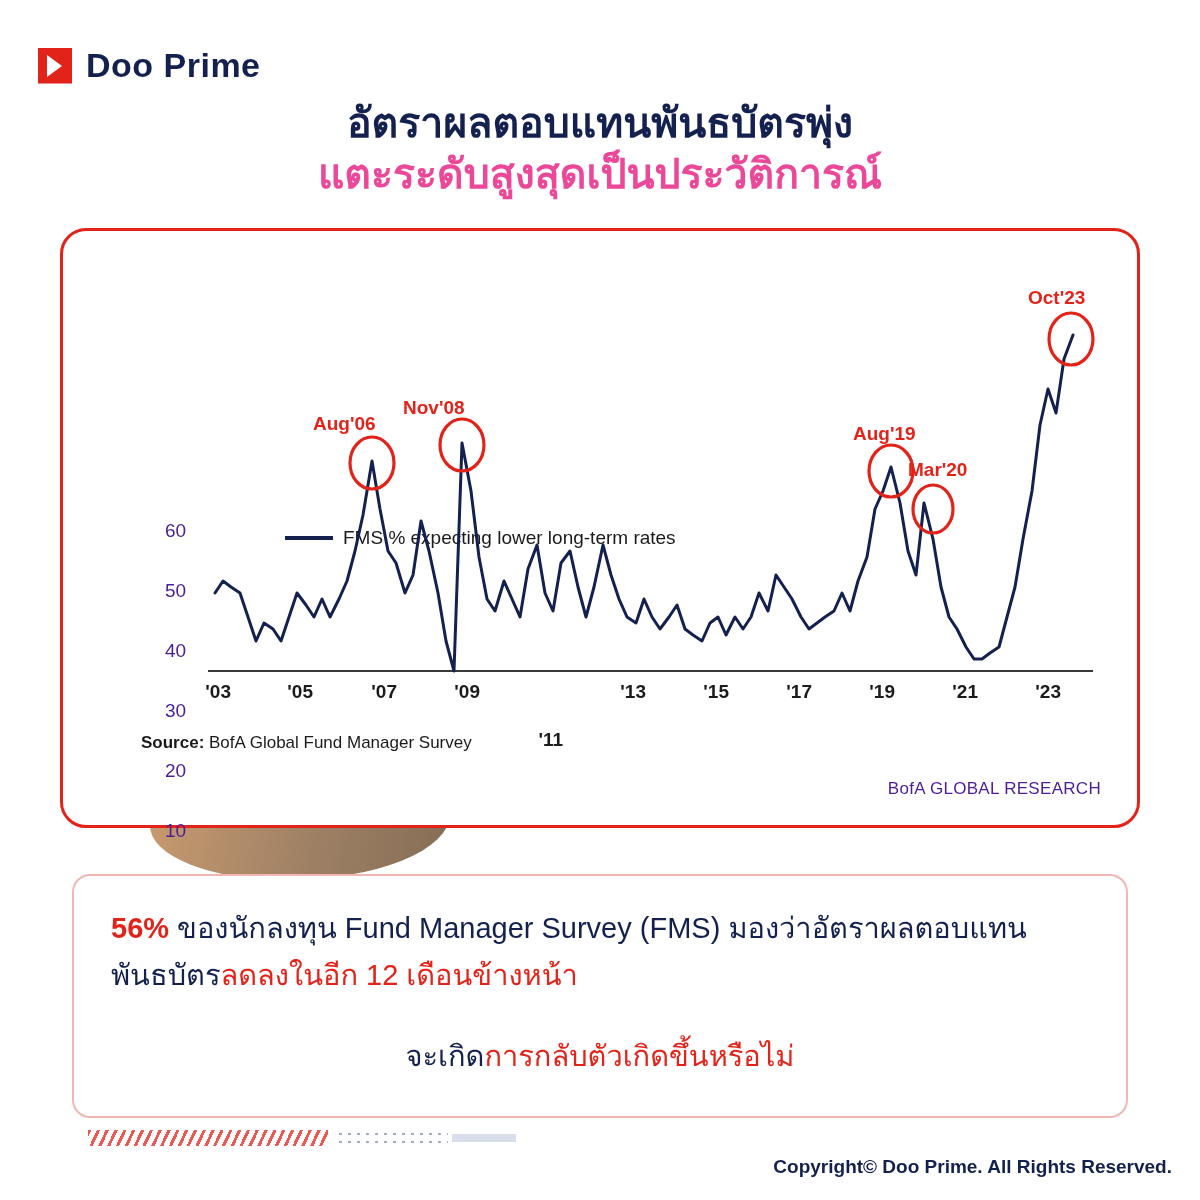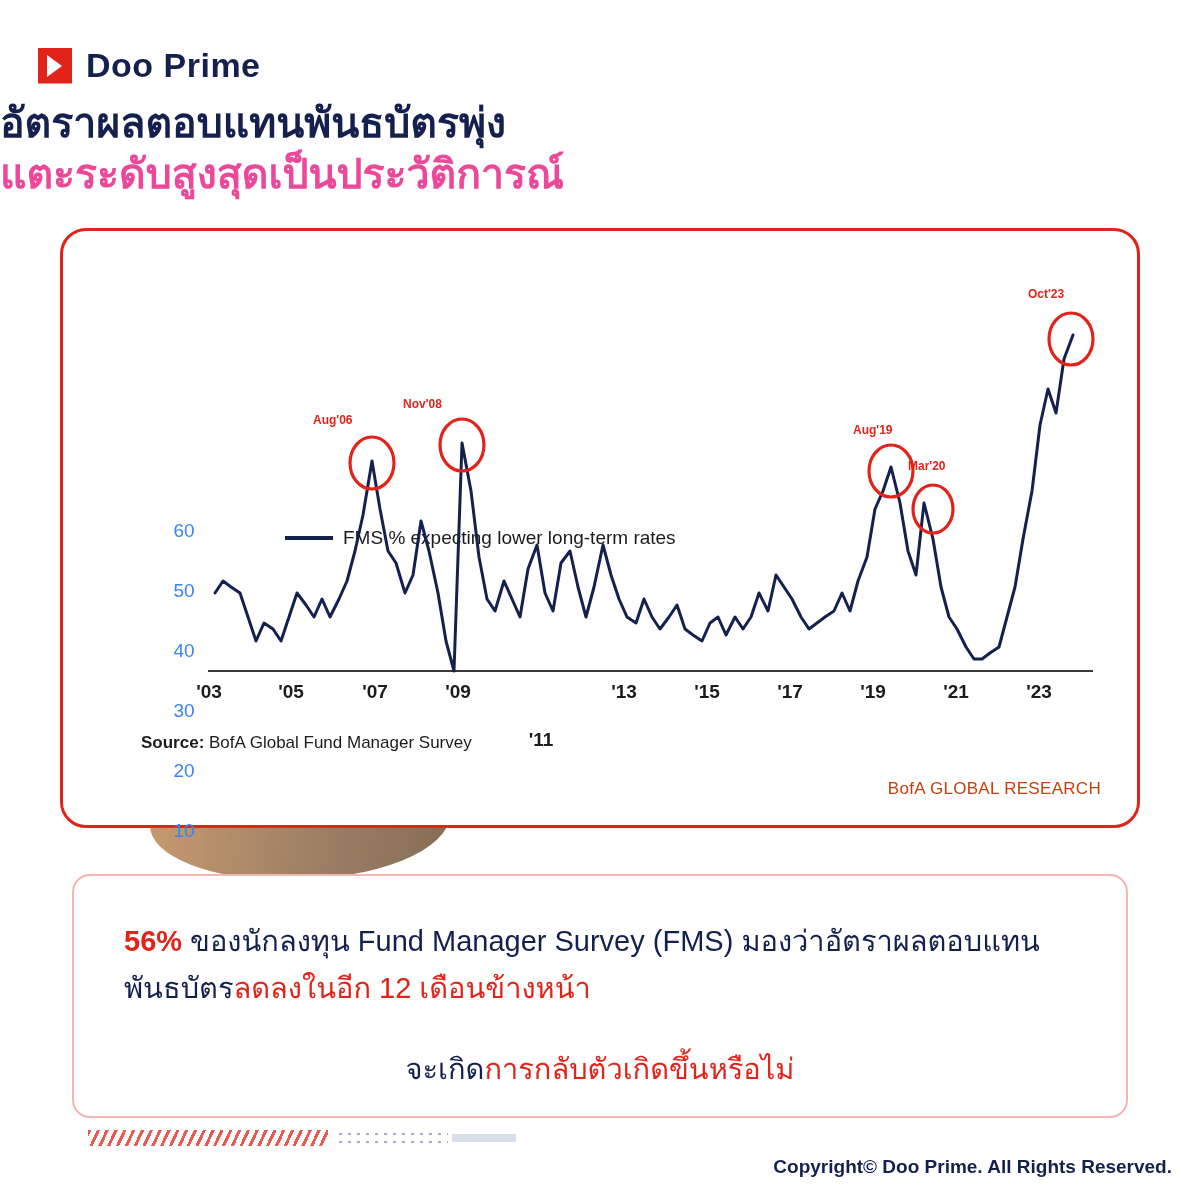--- a/index.html
+++ b/index.html
@@ -50,21 +50,21 @@
     color: #14214e;
     letter-spacing: 0.5px;
   }
 
   
   .title-block {
     position: absolute;
     top: 98px;
     left: 0;
     width: 1200px;
-    text-align: left;
+    text-align: center;
   }
   .title-line1 {
     font-size: 41px;
     font-weight: bold;
     color: #14214e;
     line-height: 1.25;
   }
   .title-line2 {
     font-size: 41px;
     font-weight: bold;
@@ -99,31 +99,31 @@
   }
   .chart-inner {
     position: absolute;
     left: 0; top: 0;
     width: 100%; height: 100%;
   }
 
   .axis-label-y {
     position: absolute;
     font-size: 19px;
-    color: #3b82f6;
-    text-align: center;
+    color: #4c1d95;
+    text-align: left;
     width: 38px;
     font-family: "Liberation Sans", sans-serif;
   }
   .axis-label-x {
     position: absolute;
     font-size: 19px;
     font-weight: bold;
     color: #1b1b1b;
-    text-align: center;
+    text-align: right;
     width: 44px;
   }
 
   .legend {
     position: absolute;
     left: 222px;
     top: 296px;
     display: flex;
     align-items: center;
     gap: 10px;
@@ -133,62 +133,62 @@
     height: 4px;
     background: #14214e;
   }
   .legend-text {
     font-size: 19px;
     color: #1b1b1b;
   }
 
   .annotation {
     position: absolute;
-    font-size: 12px;
+    font-size: 19px;
     font-weight: bold;
     color: #e2231a;
     white-space: nowrap;
   }
 
   .source {
     position: absolute;
     left: 78px;
     top: 502px;
     font-size: 17px;
     color: #1b1b1b;
   }
   .source b { font-weight: bold; }
 
   .credit {
     position: absolute;
     right: 36px;
     top: 548px;
     font-size: 17px;
-    color: #c2410c;
+    color: #4c1d95;
     letter-spacing: 0.3px;
   }
 
   
   .caption-card {
     position: absolute;
     left: 72px;
     top: 874px;
     width: 1056px;
     height: 244px;
     background: #ffffff;
     border: 2px solid #f3b6b3;
     border-radius: 18px;
     box-sizing: border-box;
     padding: 26px 34px;
   }
   .caption-p {
     font-size: 29px;
     color: #14214e;
     line-height: 1.62;
-    margin: 16px;
+    margin: 3px;
   }
   .hl-red { color: #e2231a; }
   .hl-red-b { color: #e2231a; font-weight: bold; }
   .caption-center {
     text-align: center;
     margin-top: 34px;
   }
 
   
   .strip-hatch {

